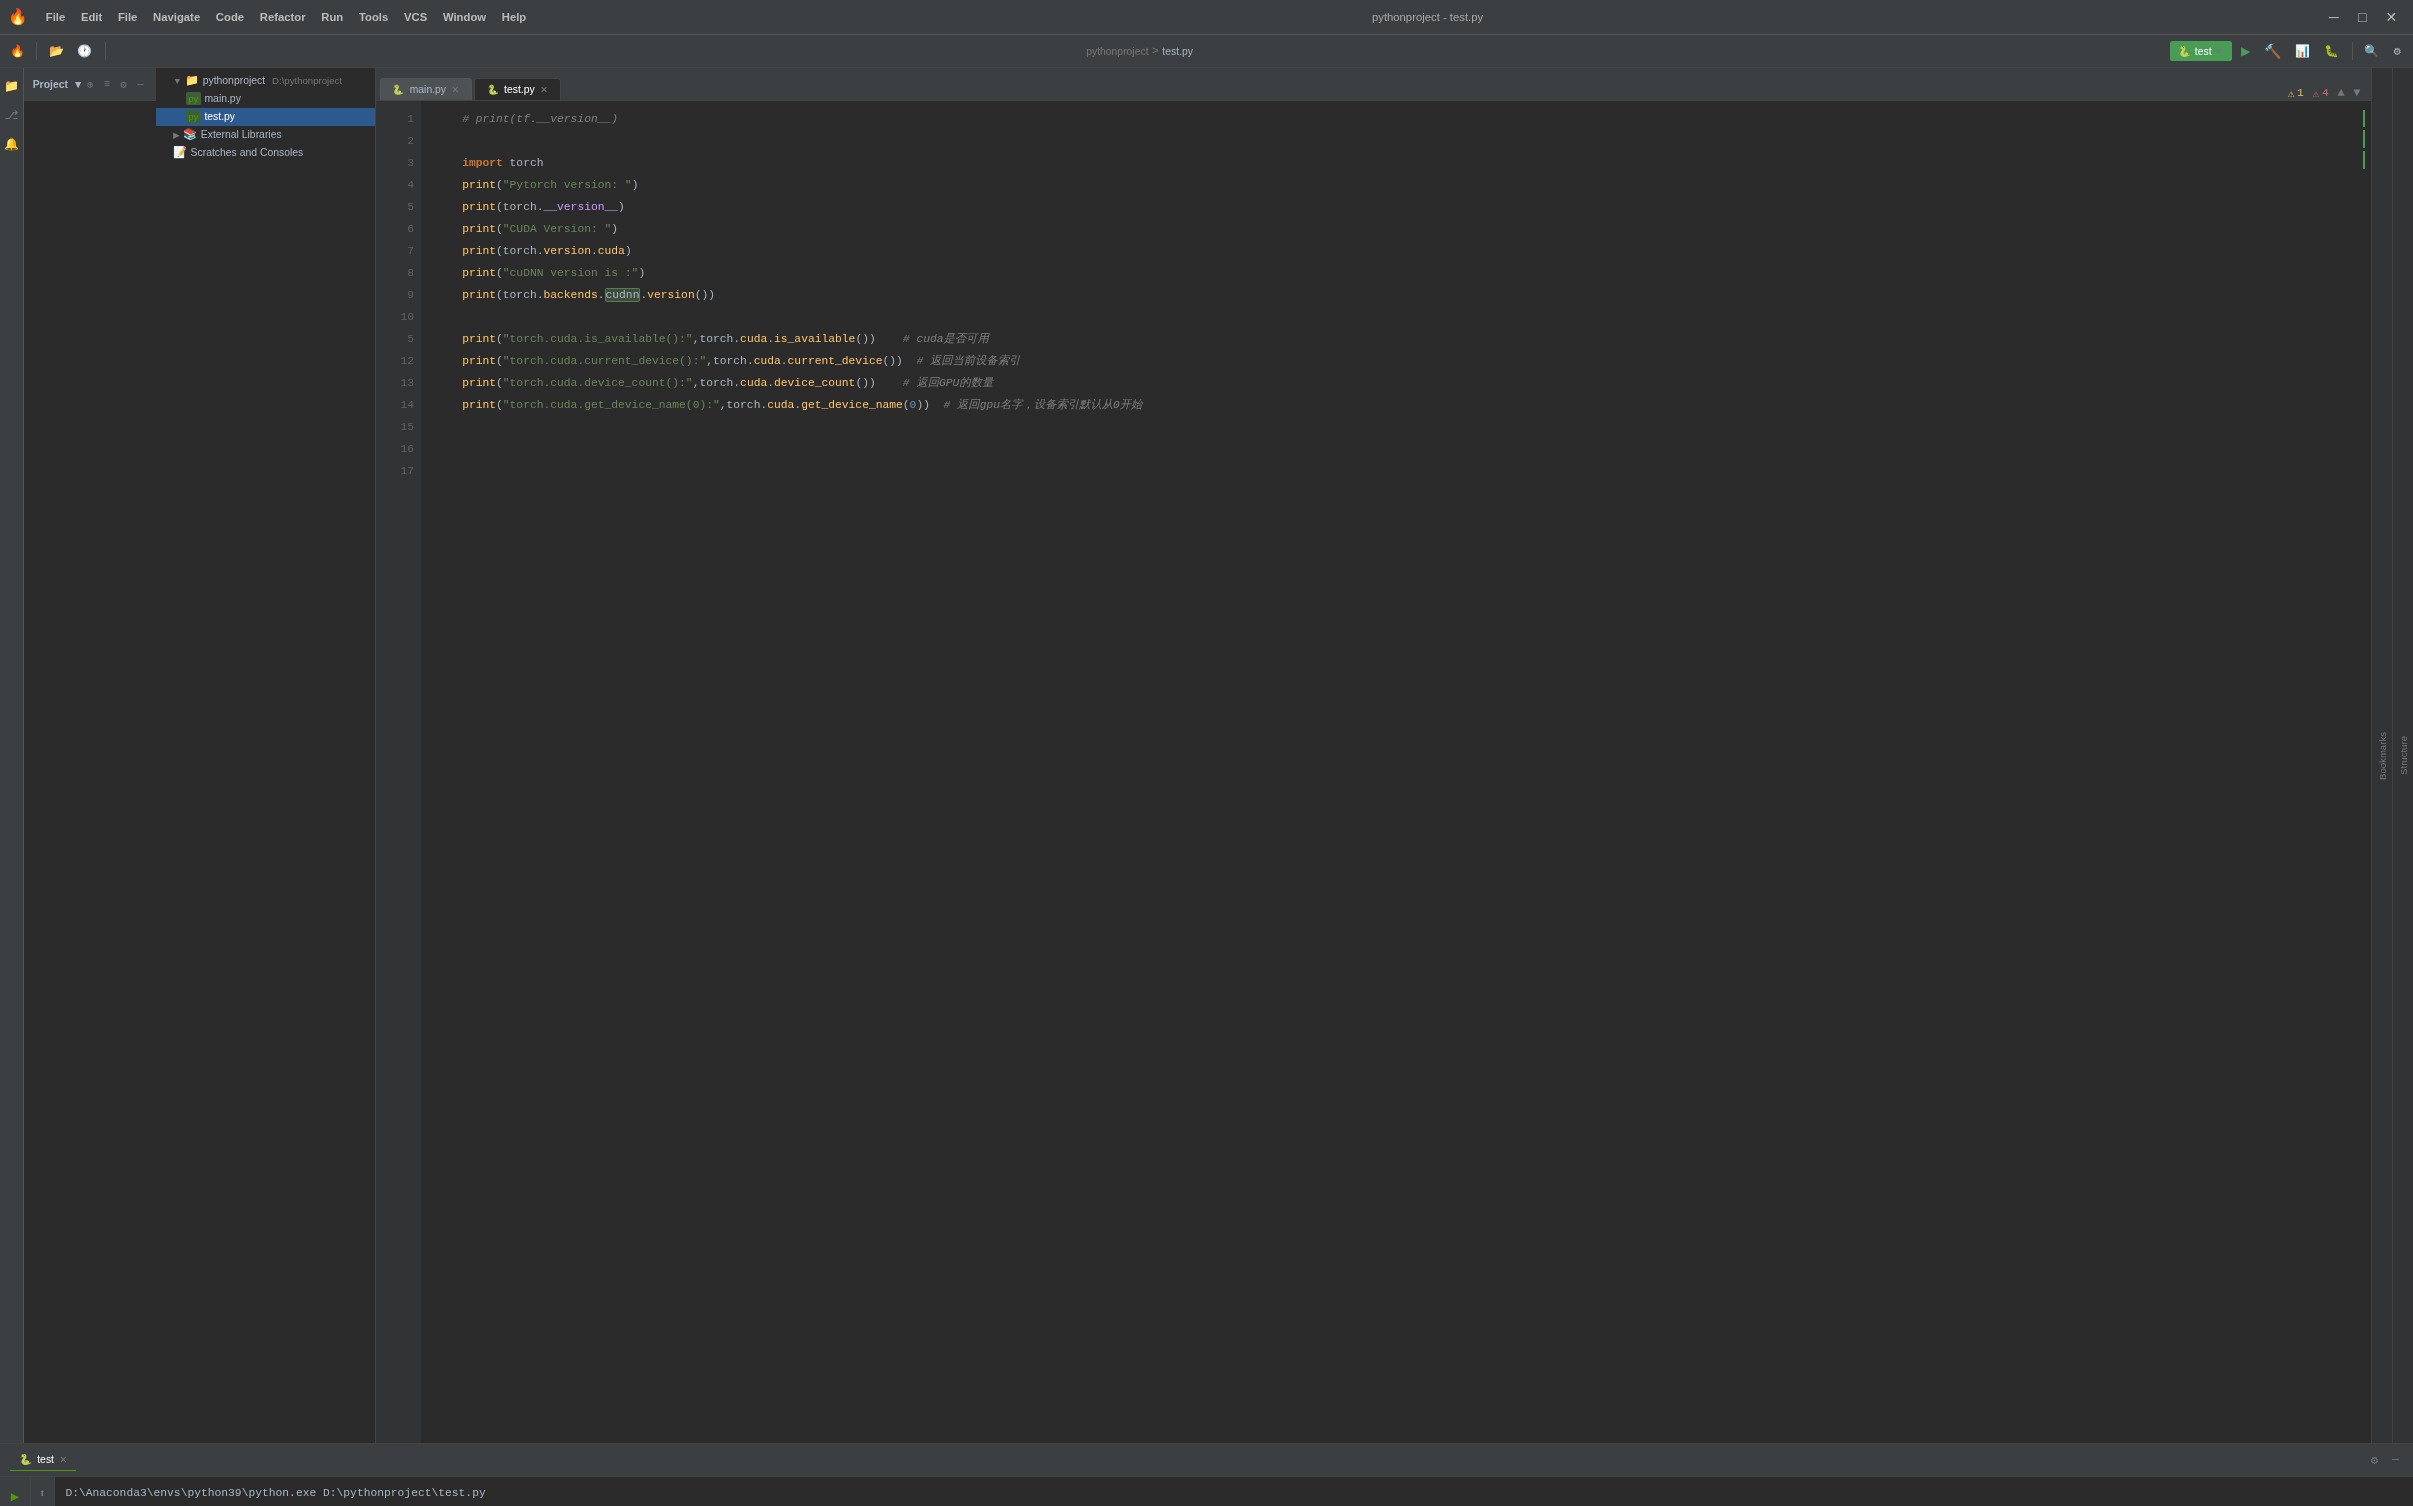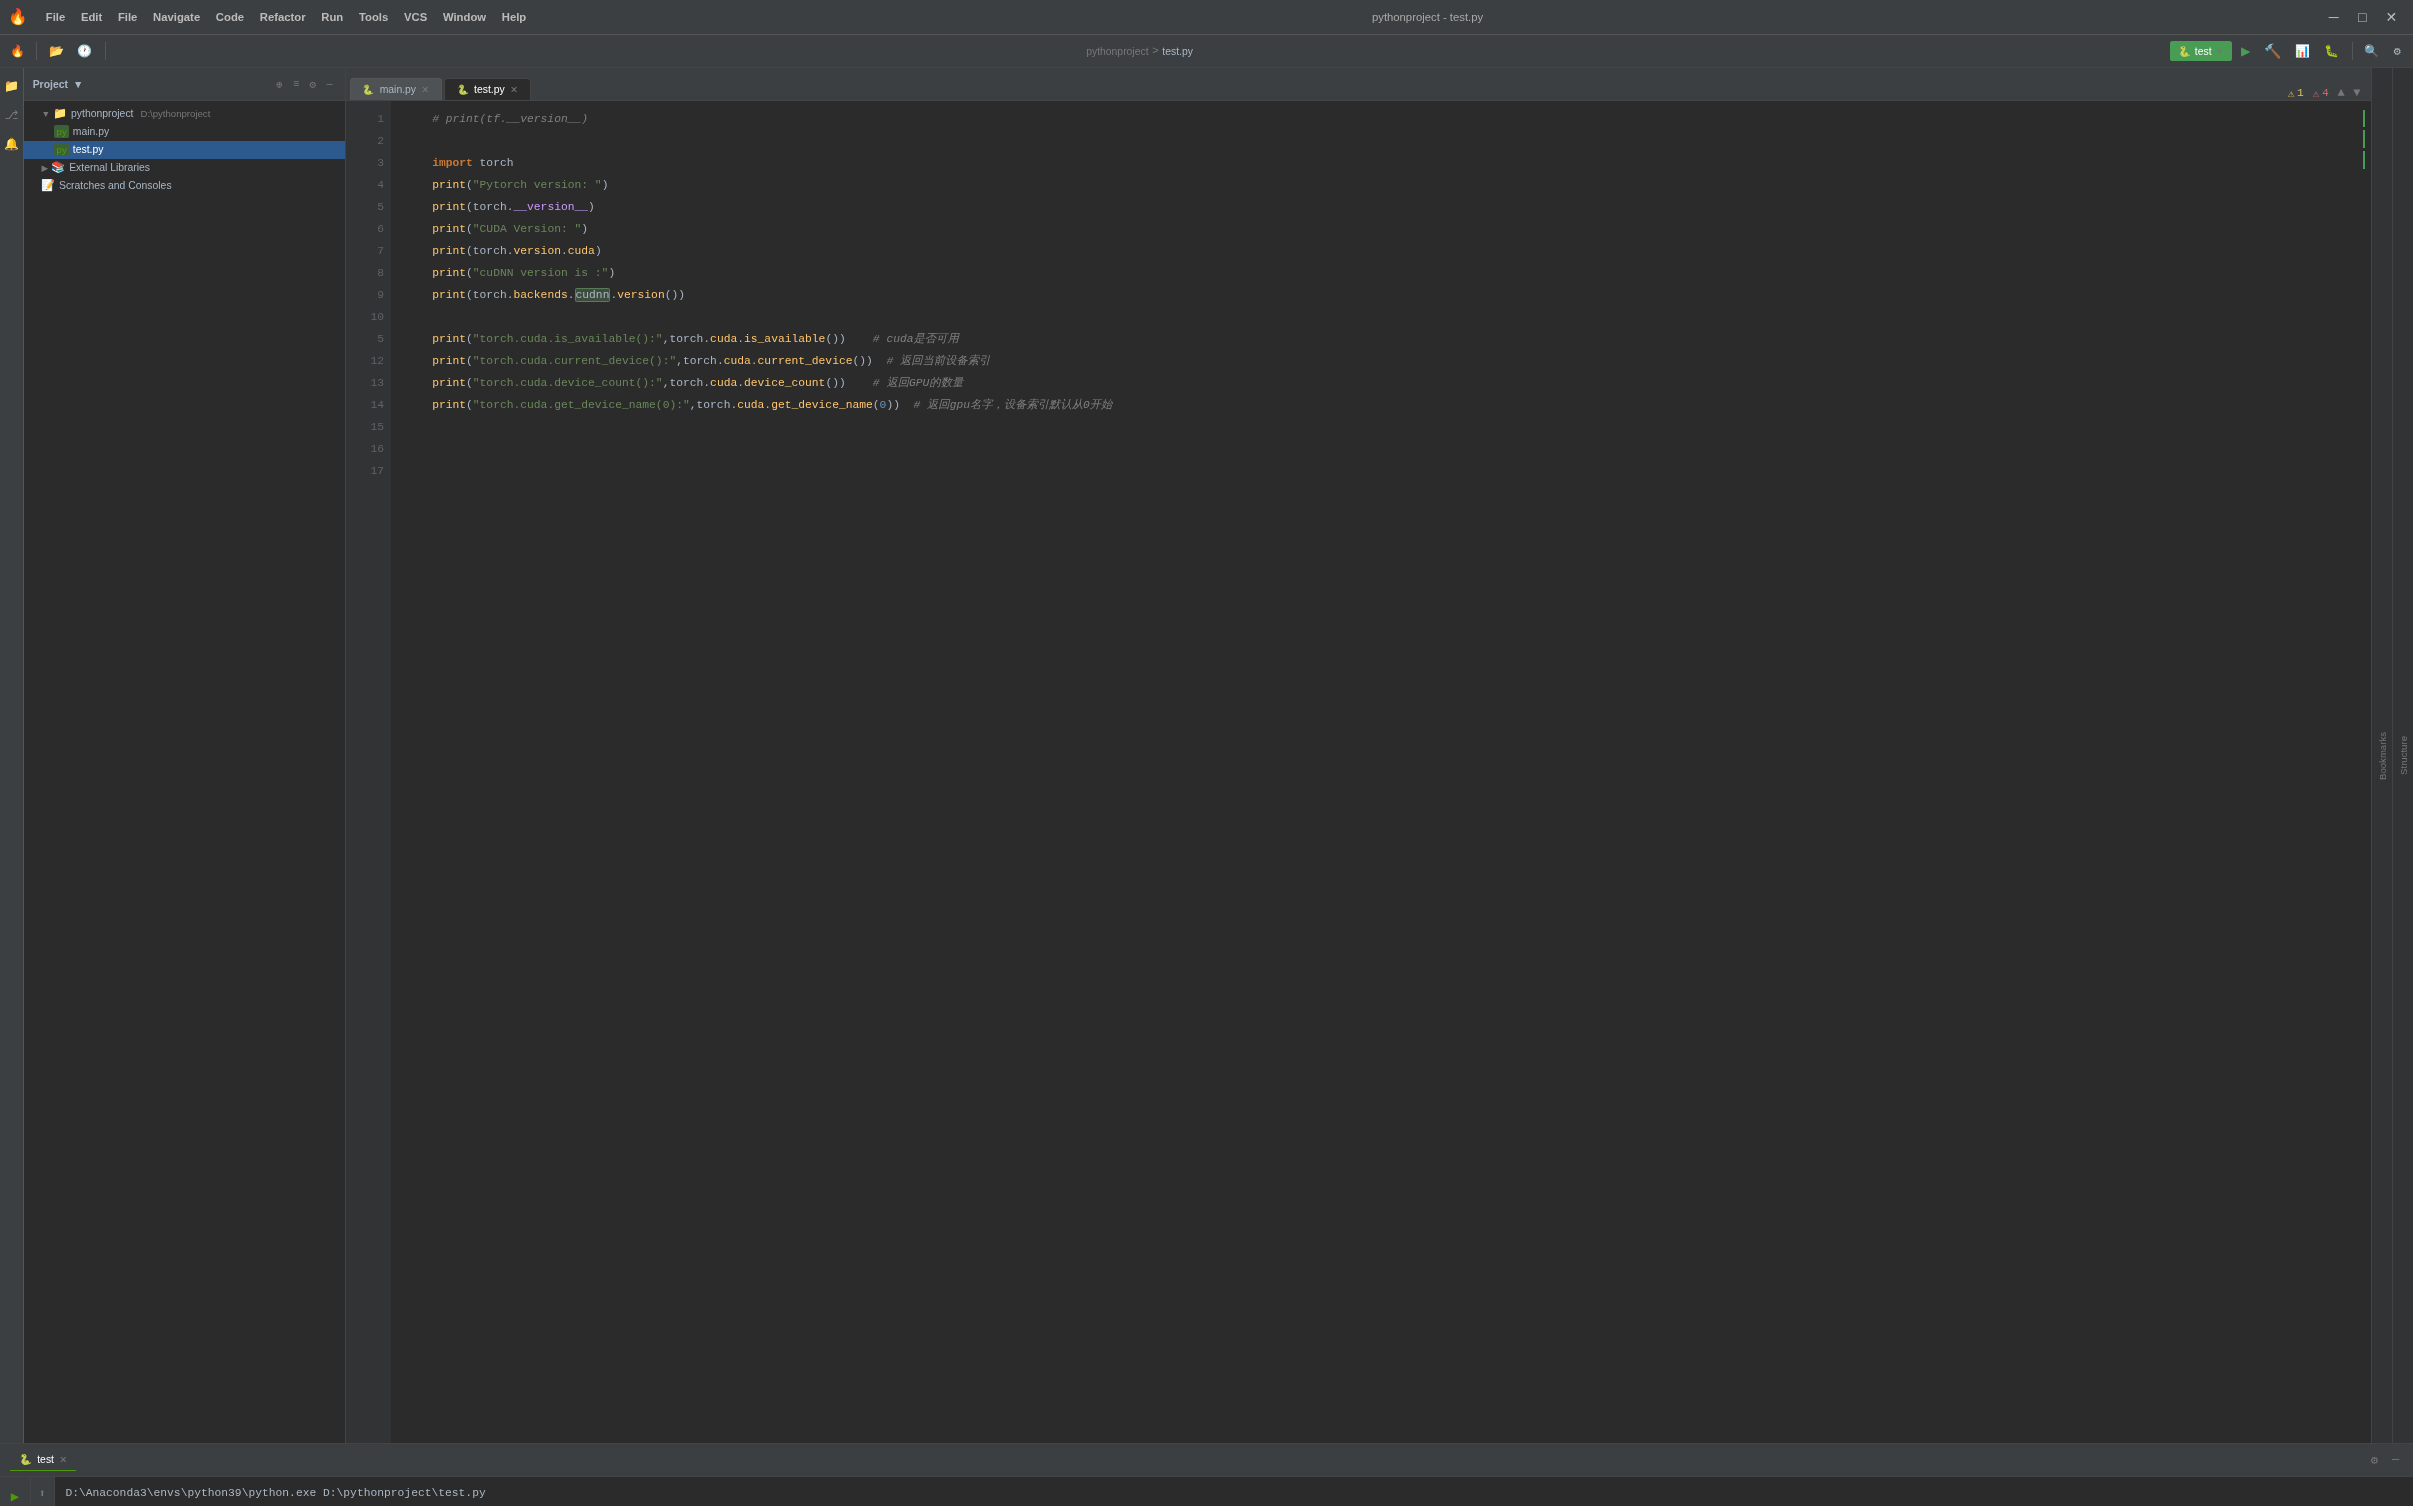--- a/index.html
+++ b/index.html
@@ -36,25 +36,25 @@
       flex-direction: column;
       align-items: center;
       padding-top: 7px;
       gap: 7px;
       border-right: 0.9px solid #555;
     }
     .strip-icon { color: #777; font-size: 12px; cursor: pointer; padding: 3.5px; }
 
     
     #file-tree {
-      width: 322px;
+      width: 352px;
       background: #2b2b2b;
       border-right: 0.9px solid #444;
       display: flex;
-      flex-direction: column;
+      flex-direction: row;
     }
     #file-tree-header {
       background: #3c3f41;
       height: 33px;
       display: flex;
       align-items: center;
       padding: 0 8.7px;
       justify-content: space-between;
       border-bottom: 0.9px solid #444;
     }

